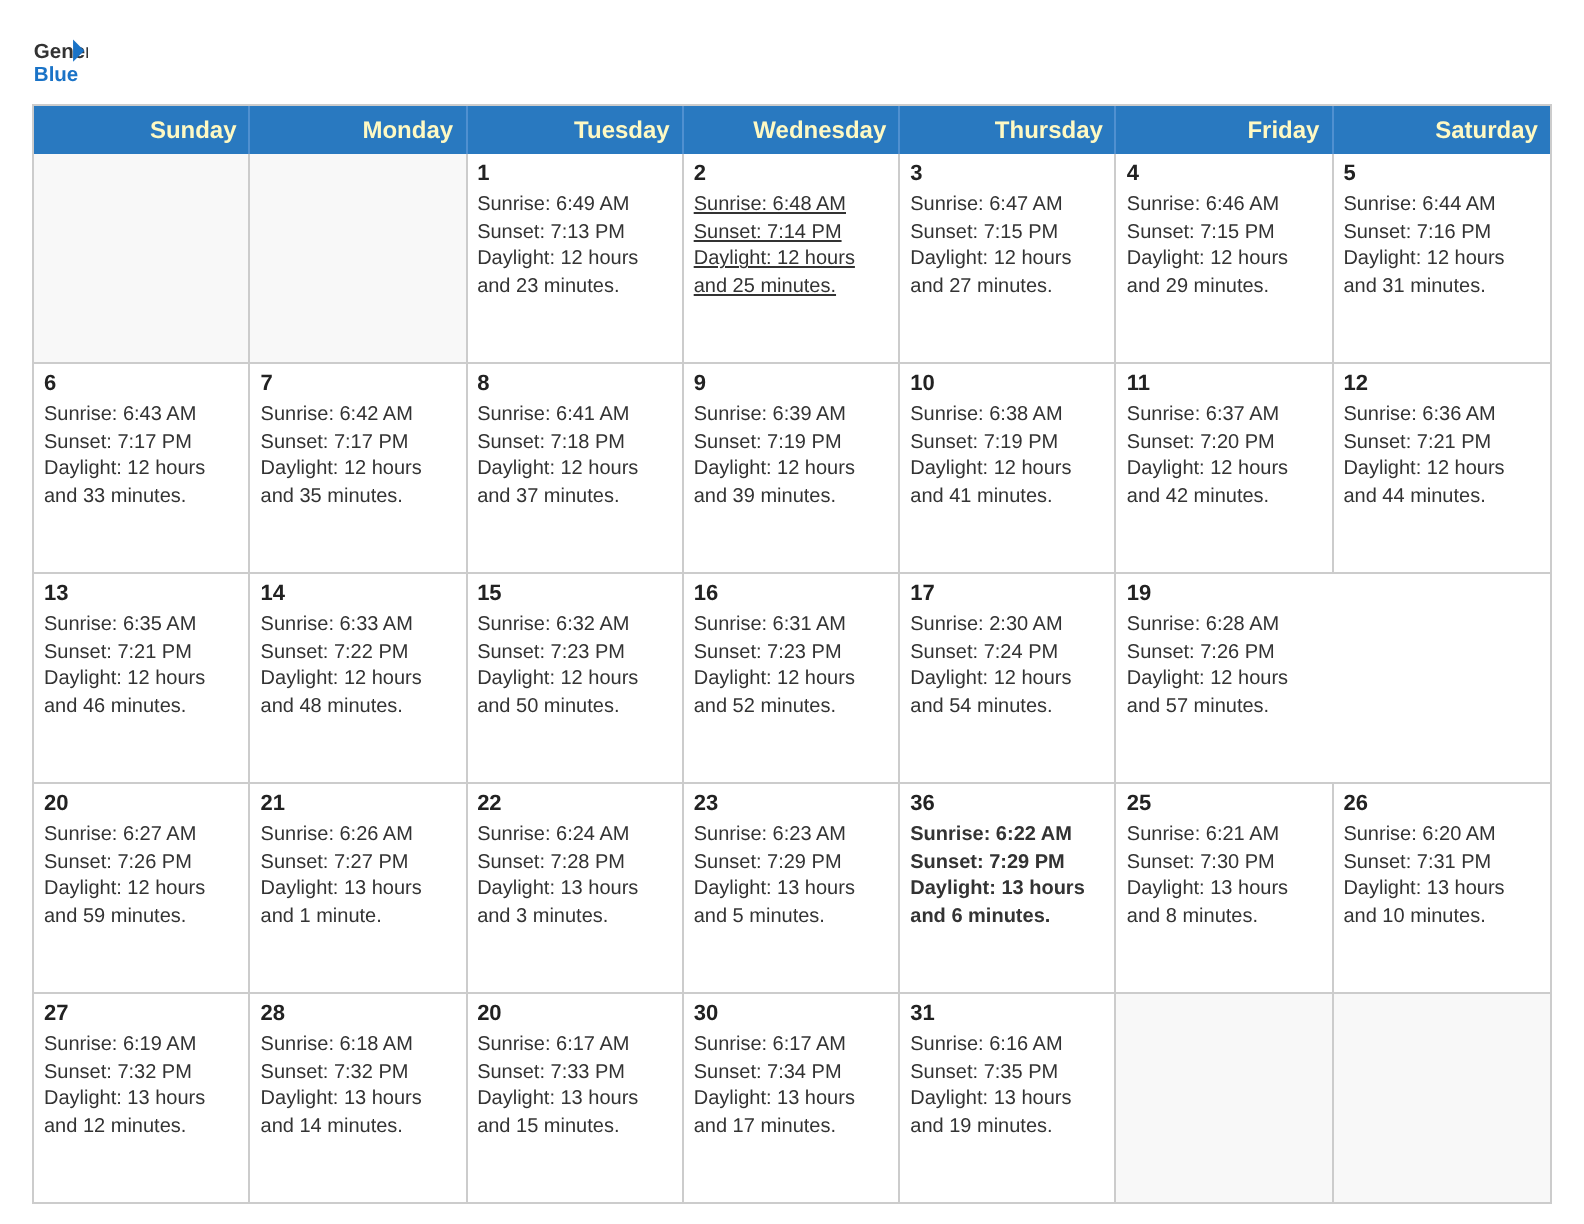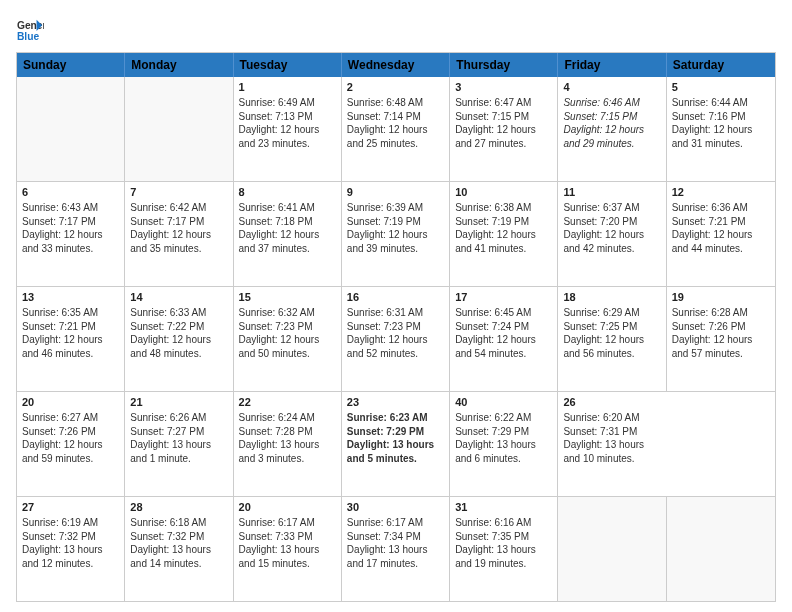--- a/index.html
+++ b/index.html
@@ -51,26 +51,26 @@
       display: flex;
       flex-direction: column;
       border: 1px solid #ccc;
     }
     .cal-header {
       display: grid;
       grid-template-columns: repeat(7, 1fr);
       background: #2979c0;
     }
     .cal-header-cell {
-      color: #000000;
+      color: #fef9c3;
       font-size: 12px;
       font-weight: bold;
       padding: 5px 6px;
       border-right: 1px solid #5090d0;
-      text-align: left;
+      text-align: right;
     }
     .cal-header-cell:last-child { border-right: none; }
     .cal-body {
       flex: 1;
       display: flex;
       flex-direction: column;
     }
     .cal-row {
       display: grid;
       grid-template-columns: repeat(7, 1fr);
@@ -130,27 +130,27 @@
         <div class="cal-header-cell">Friday</div>
         <div class="cal-header-cell">Saturday</div>
       </div>
     <div class="cal-body">
     <div class="cal-row">
           <div class="cal-cell empty"></div>
           <div class="cal-cell empty"></div>
           <div class="cal-cell"><span class="day-num">1</span><span class="cell-text" style="white-space: pre-line;">Sunrise: 6:49 AM
 Sunset: 7:13 PM
 Daylight: 12 hours and 23 minutes.</span></div>
-          <div class="cal-cell"><span class="day-num">2</span><span class="cell-text" style="white-space: pre-line;">Sunrise: 6:48 AM
+          <div class="cal-cell"><span class="day-num">2</span><span class="cell-text" style="white-space: pre-line; text-decoration: underline;">Sunrise: 6:48 AM
 Sunset: 7:14 PM
 Daylight: 12 hours and 25 minutes.</span></div>
           <div class="cal-cell"><span class="day-num">3</span><span class="cell-text" style="white-space: pre-line;">Sunrise: 6:47 AM
 Sunset: 7:15 PM
 Daylight: 12 hours and 27 minutes.</span></div>
-          <div class="cal-cell"><span class="day-num">4</span><span class="cell-text" style="white-space: pre-line; font-style: italic;">Sunrise: 6:46 AM
+          <div class="cal-cell"><span class="day-num">4</span><span class="cell-text" style="white-space: pre-line;">Sunrise: 6:46 AM
 Sunset: 7:15 PM
 Daylight: 12 hours and 29 minutes.</span></div>
           <div class="cal-cell"><span class="day-num">5</span><span class="cell-text" style="white-space: pre-line;">Sunrise: 6:44 AM
 Sunset: 7:16 PM
 Daylight: 12 hours and 31 minutes.</span></div>
         </div>
         <div class="cal-row">
           <div class="cal-cell"><span class="day-num">6</span><span class="cell-text" style="white-space: pre-line;">Sunrise: 6:43 AM
 Sunset: 7:17 PM
 Daylight: 12 hours and 33 minutes.</span></div>
@@ -179,46 +179,46 @@
 Daylight: 12 hours and 46 minutes.</span></div>
           <div class="cal-cell"><span class="day-num">14</span><span class="cell-text" style="white-space: pre-line; text-align: center;">Sunrise: 6:33 AM
 Sunset: 7:22 PM
 Daylight: 12 hours and 48 minutes.</span></div>
           <div class="cal-cell"><span class="day-num">15</span><span class="cell-text" style="white-space: pre-line;">Sunrise: 6:32 AM
 Sunset: 7:23 PM
 Daylight: 12 hours and 50 minutes.</span></div>
           <div class="cal-cell"><span class="day-num">16</span><span class="cell-text" style="white-space: pre-line;">Sunrise: 6:31 AM
 Sunset: 7:23 PM
 Daylight: 12 hours and 52 minutes.</span></div>
-          <div class="cal-cell"><span class="day-num">17</span><span class="cell-text" style="white-space: pre-line;">Sunrise: 6:45 AM
+          <div class="cal-cell"><span class="day-num">17</span><span class="cell-text" style="white-space: pre-line;">Sunrise: 2:30 AM
 Sunset: 7:24 PM
 Daylight: 12 hours and 54 minutes.</span></div>
-          <div class="cal-cell"><span class="day-num">18</span><span class="cell-text" style="white-space: pre-line;">Sunrise: 6:29 AM
-Sunset: 7:25 PM
-Daylight: 12 hours and 56 minutes.</span></div>
           <div class="cal-cell"><span class="day-num">19</span><span class="cell-text" style="white-space: pre-line;">Sunrise: 6:28 AM
 Sunset: 7:26 PM
 Daylight: 12 hours and 57 minutes.</span></div>
         </div>
         <div class="cal-row">
           <div class="cal-cell"><span class="day-num">20</span><span class="cell-text" style="white-space: pre-line;">Sunrise: 6:27 AM
 Sunset: 7:26 PM
 Daylight: 12 hours and 59 minutes.</span></div>
           <div class="cal-cell"><span class="day-num">21</span><span class="cell-text" style="white-space: pre-line;">Sunrise: 6:26 AM
 Sunset: 7:27 PM
 Daylight: 13 hours and 1 minute.</span></div>
           <div class="cal-cell"><span class="day-num">22</span><span class="cell-text" style="white-space: pre-line;">Sunrise: 6:24 AM
 Sunset: 7:28 PM
 Daylight: 13 hours and 3 minutes.</span></div>
-          <div class="cal-cell"><span class="day-num">23</span><span class="cell-text" style="white-space: pre-line; font-weight: bold;">Sunrise: 6:23 AM
+          <div class="cal-cell"><span class="day-num">23</span><span class="cell-text" style="white-space: pre-line;">Sunrise: 6:23 AM
 Sunset: 7:29 PM
 Daylight: 13 hours and 5 minutes.</span></div>
-          <div class="cal-cell"><span class="day-num">40</span><span class="cell-text" style="white-space: pre-line;">Sunrise: 6:22 AM
+          <div class="cal-cell"><span class="day-num">36</span><span class="cell-text" style="white-space: pre-line; font-weight: bold;">Sunrise: 6:22 AM
 Sunset: 7:29 PM
 Daylight: 13 hours and 6 minutes.</span></div>
+          <div class="cal-cell"><span class="day-num">25</span><span class="cell-text" style="white-space: pre-line;">Sunrise: 6:21 AM
+Sunset: 7:30 PM
+Daylight: 13 hours and 8 minutes.</span></div>
           <div class="cal-cell"><span class="day-num">26</span><span class="cell-text" style="white-space: pre-line;">Sunrise: 6:20 AM
 Sunset: 7:31 PM
 Daylight: 13 hours and 10 minutes.</span></div>
         </div>
         <div class="cal-row">
           <div class="cal-cell"><span class="day-num">27</span><span class="cell-text" style="white-space: pre-line;">Sunrise: 6:19 AM
 Sunset: 7:32 PM
 Daylight: 13 hours and 12 minutes.</span></div>
           <div class="cal-cell"><span class="day-num">28</span><span class="cell-text" style="white-space: pre-line;">Sunrise: 6:18 AM
 Sunset: 7:32 PM

